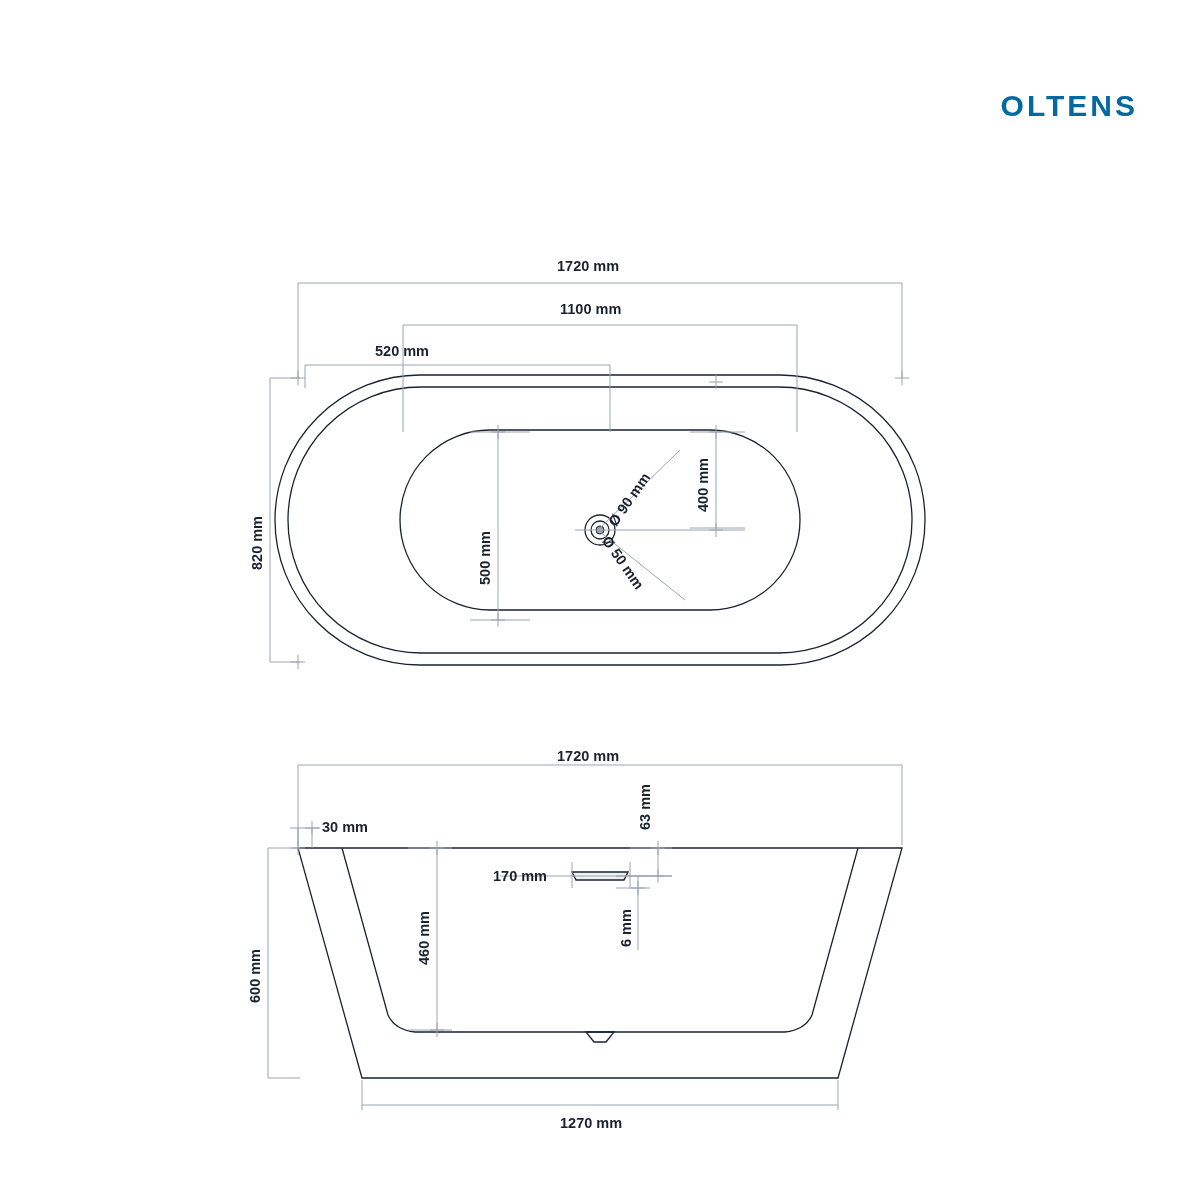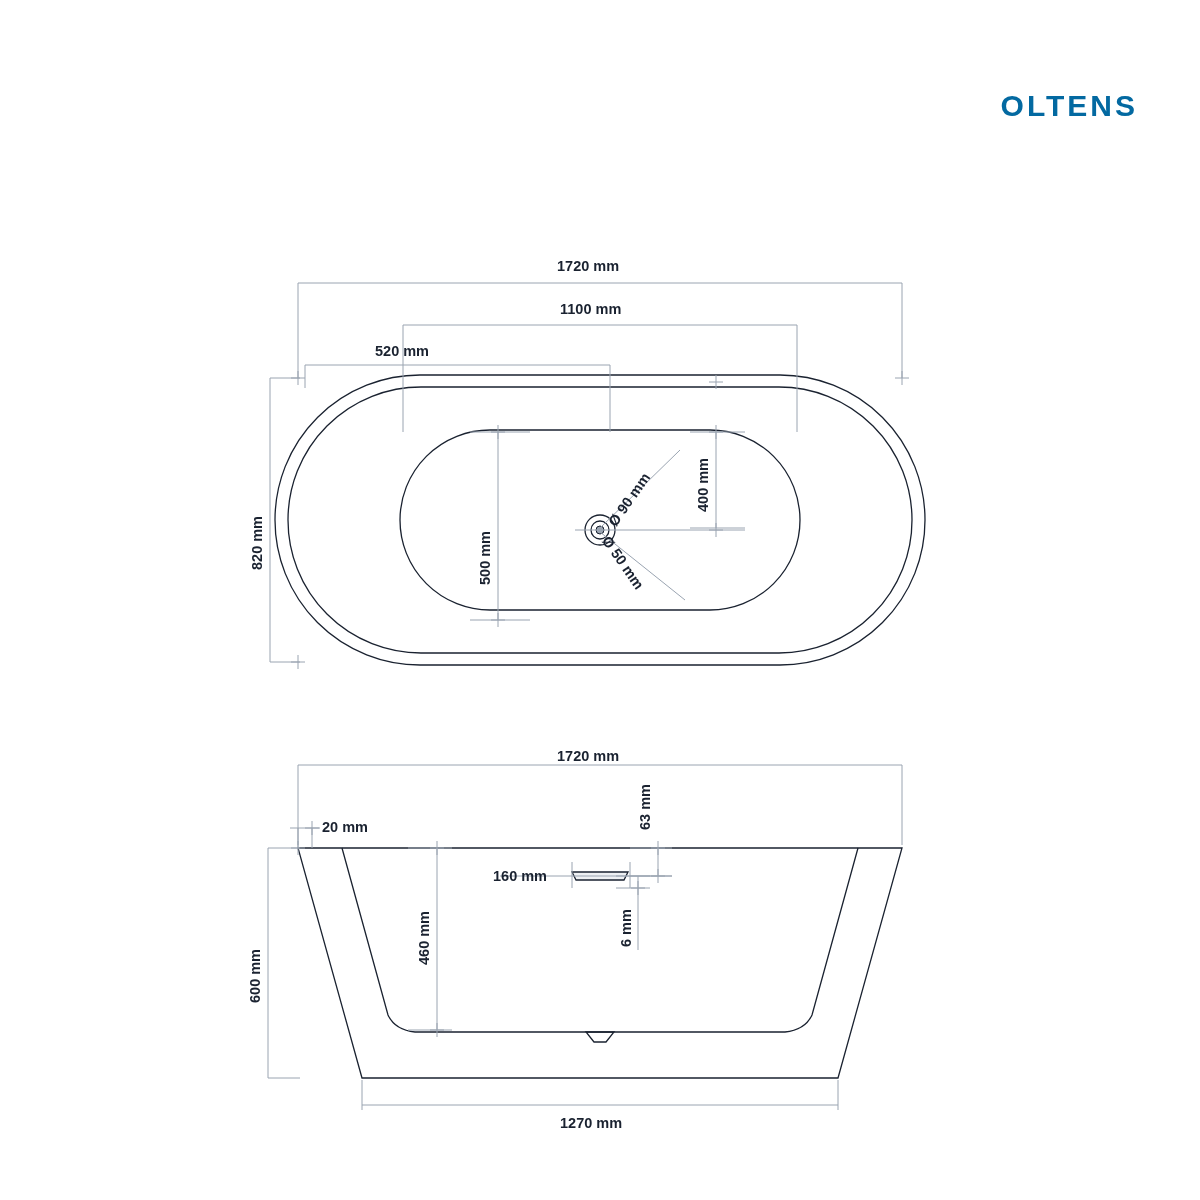--- a/index.html
+++ b/index.html
@@ -201,21 +201,21 @@
   <div class="lbl" style="left:557px; top:258px;">1720 mm</div>
   <div class="lbl" style="left:560px; top:301px;text-align:right;">1100 mm</div>
   <div class="lbl" style="left:375px; top:343px;">520 mm</div>
   <div class="lbl rot90" style="left:249px; top:570px;">820 mm</div>
   <div class="lbl rot90" style="left:477px; top:585px;">500 mm</div>
   <div class="lbl rot90" style="left:695px; top:512px;">400 mm</div>
   <div class="lbl rot45" style="left:605px; top:520px;">Ø 90 mm</div>
   <div class="lbl rot45b" style="left:612px; top:533px;">Ø 50 mm</div>
 
   <div class="lbl" style="left:557px; top:748px;">1720 mm</div>
-  <div class="lbl" style="left:322px; top:819px;">20 mm</div>
+  <div class="lbl" style="left:322px; top:819px;">30 mm</div>
   <div class="lbl rot90" style="left:637px; top:830px;">63 mm</div>
-  <div class="lbl" style="left:493px; top:868px;">160 mm</div>
+  <div class="lbl" style="left:493px; top:868px;">170 mm</div>
   <div class="lbl rot90" style="left:618px; top:947px;">6 mm</div>
   <div class="lbl rot90" style="left:416px; top:965px;">460 mm</div>
   <div class="lbl rot90" style="left:247px; top:1003px;">600 mm</div>
   <div class="lbl" style="left:560px; top:1115px;">1270 mm</div>
 
 </div>
 
 </body></html>

